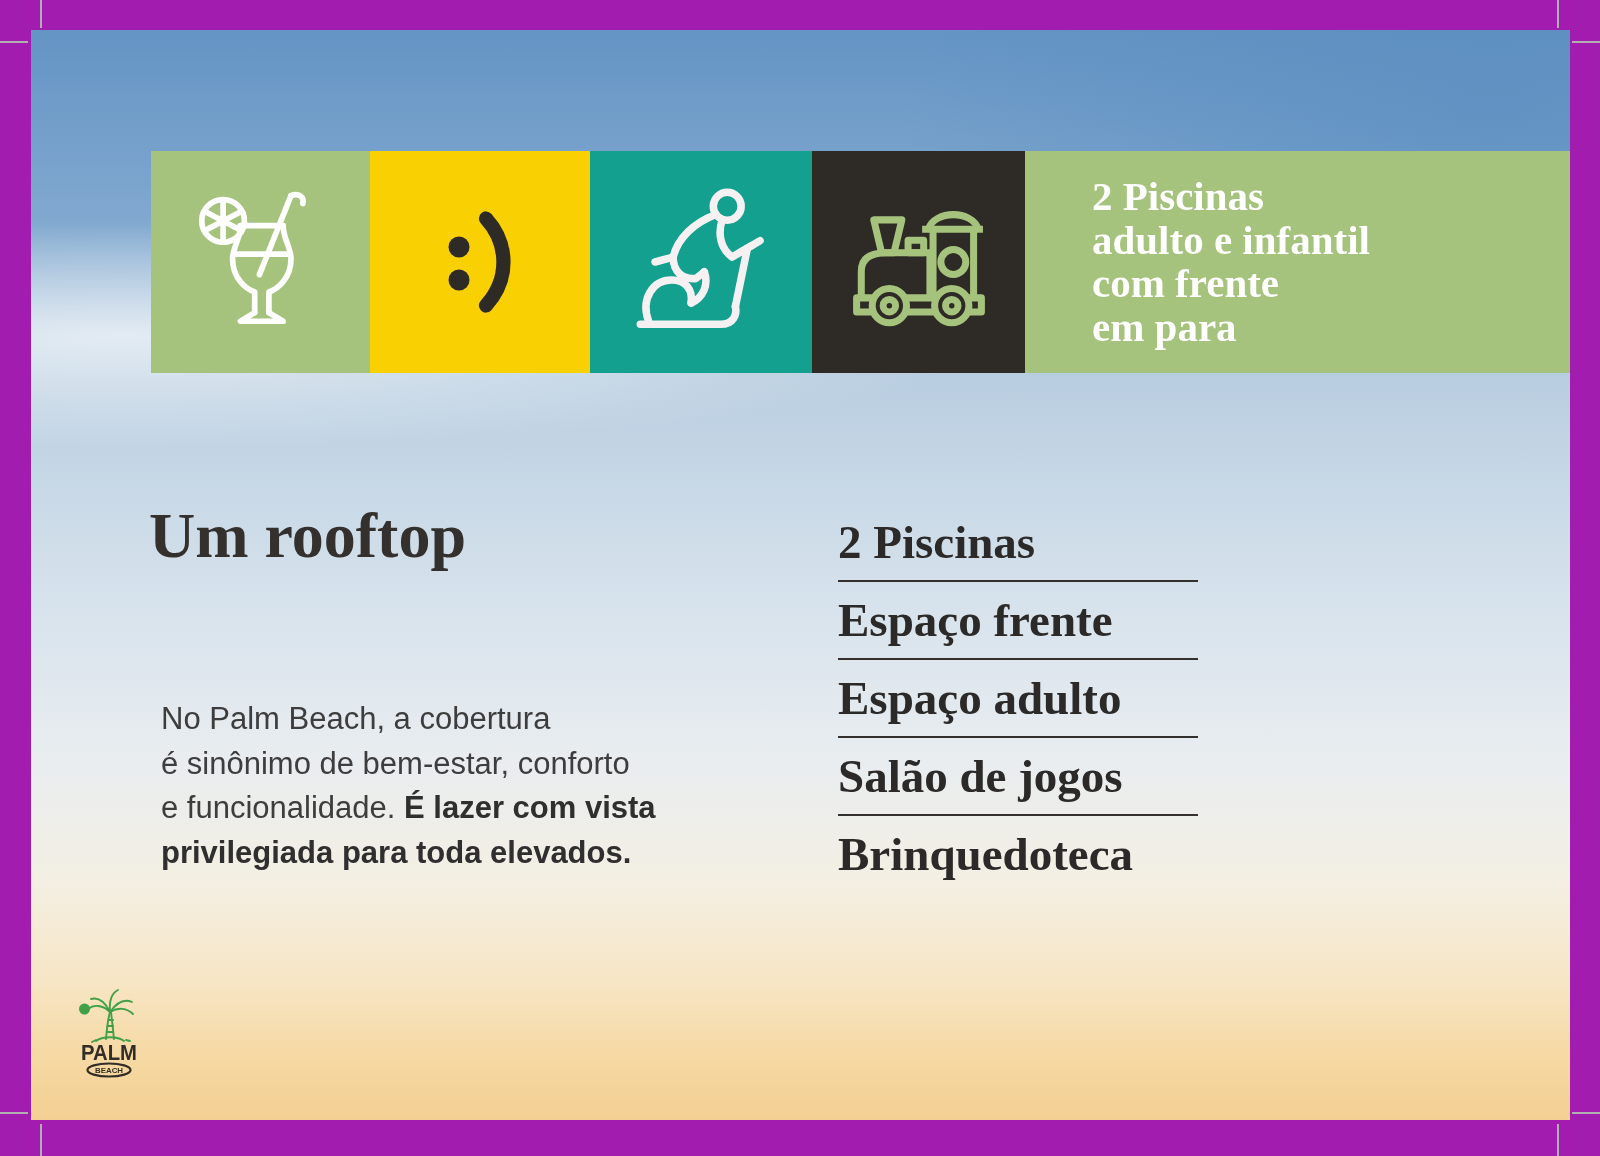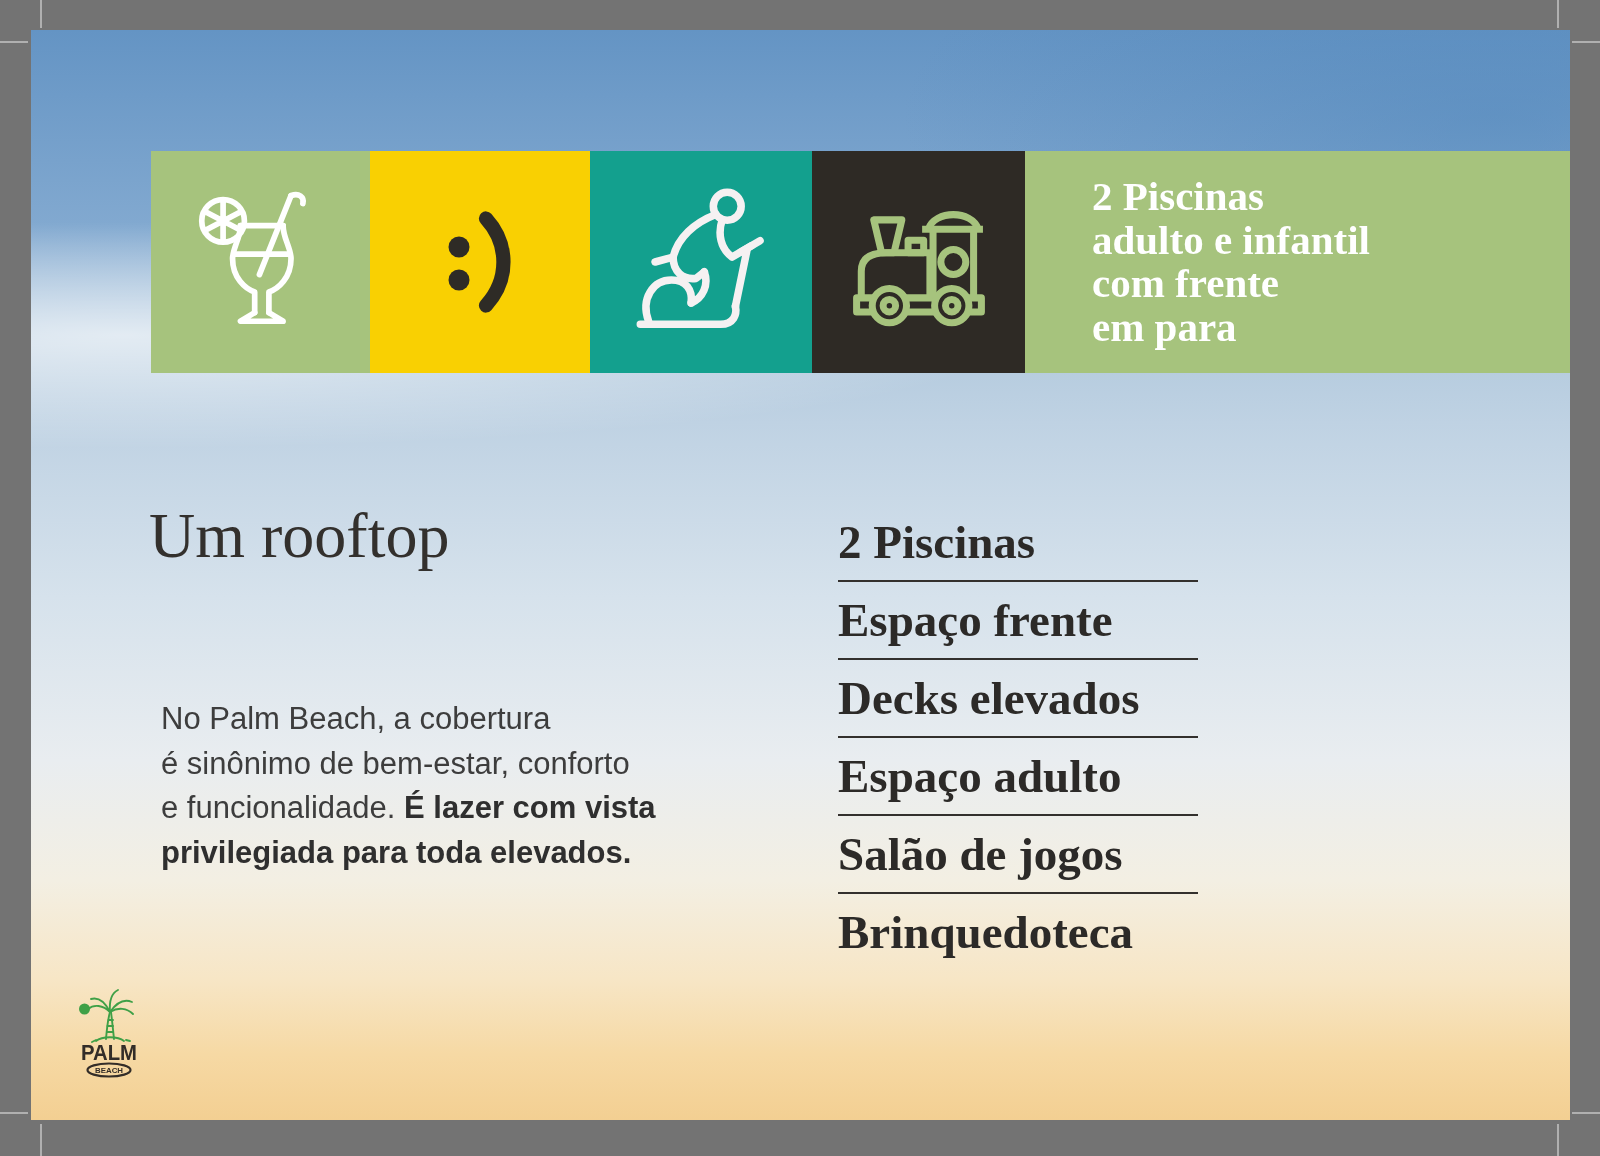--- a/index.html
+++ b/index.html
@@ -1,16 +1,16 @@
 <!DOCTYPE html>
 <html><head>
 <meta charset="utf-8">
 <style>
   html,body{margin:0;padding:0;background:#ffffff;}
-  .page{position:relative;width:1600px;height:1156px;background:#737373;overflow:hidden;
+  .page{position:relative;width:1600px;height:1156px;background:#a21caf;overflow:hidden;
         font-family:"Liberation Sans",sans-serif;}
   
   .mark{position:absolute;background:#b0b0b0;}
   .m-tl-v{left:40px;top:0;width:2px;height:28px;}
   .m-tl-h{left:0;top:41px;width:28px;height:2px;}
   .m-tr-v{left:1557px;top:0;width:2px;height:28px;}
   .m-tr-h{left:1572px;top:41px;width:28px;height:2px;}
   .m-bl-v{left:40px;top:1124px;width:2px;height:32px;}
   .m-bl-h{left:0;top:1112px;width:28px;height:2px;}
   .m-br-v{left:1557px;top:1124px;width:2px;height:32px;}
@@ -30,21 +30,21 @@
   .tile-cocktail{width:219px;background:#a6c37d;}
   .tile-smiley{width:220px;background:#f9d002;}
   .tile-bike{width:222px;background:#13a08e;}
   .tile-train{width:213px;background:#2e2a25;}
   .tile-highlight{flex:1 1 auto;background:#a6c37d;display:flex;flex-direction:column;
       justify-content:center;align-items:flex-start;padding-left:67px;box-sizing:border-box;}
   .hl-line{font-family:"Liberation Serif",serif;font-weight:700;color:#ffffff;
       font-size:41px;line-height:43.5px;white-space:nowrap;}
   
   .headline{position:absolute;left:118px;top:466px;color:#33302d;
-      font-family:"Liberation Serif",serif;font-weight:400;font-size:64px;line-height:80px;}
+      font-family:"Liberation Serif",serif;font-weight:700;font-size:64px;line-height:80px;}
   .headline span{display:block;white-space:nowrap;}
   
   .paragraph{position:absolute;left:118px;top:667px;color:#3d3d3d;
       font-size:31px;line-height:44.5px;}
   .para-line{white-space:nowrap;margin-left:12px;}
   .para-line b{color:#2f2f2f;}
   
   .amenities{position:absolute;left:807px;top:474px;width:360px;margin:0;padding:0;
       list-style:none;font-family:"Liberation Serif",serif;font-weight:700;
       font-size:47px;color:#2c2a28;}
@@ -157,21 +157,20 @@
         <span>e funcionalidade. </span><b>É lazer com vista</b>
       </div>
       <div class="para-line">
         <span></span><b>privilegiada para toda elevados.</b>
       </div>
     </div>
 
     <ul class="amenities">
       <li>2 Piscinas</li>
       <li>Espaço frente</li>
-      <li>Decks elevados</li>
       <li>Espaço adulto</li>
       <li>Salão de jogos</li>
       <li>Brinquedoteca</li>
     </ul>
 
     <div class="logo">
       <svg width="66" height="96" viewBox="0 0 66 96">
         <circle cx="8.5" cy="27" r="5.5" fill="#3fa047"></circle>
         <g fill="none" stroke="#3fa047" stroke-width="1.9" stroke-linecap="round">
           <path d="M30,57 C31,45 32,37 34,30"></path>

